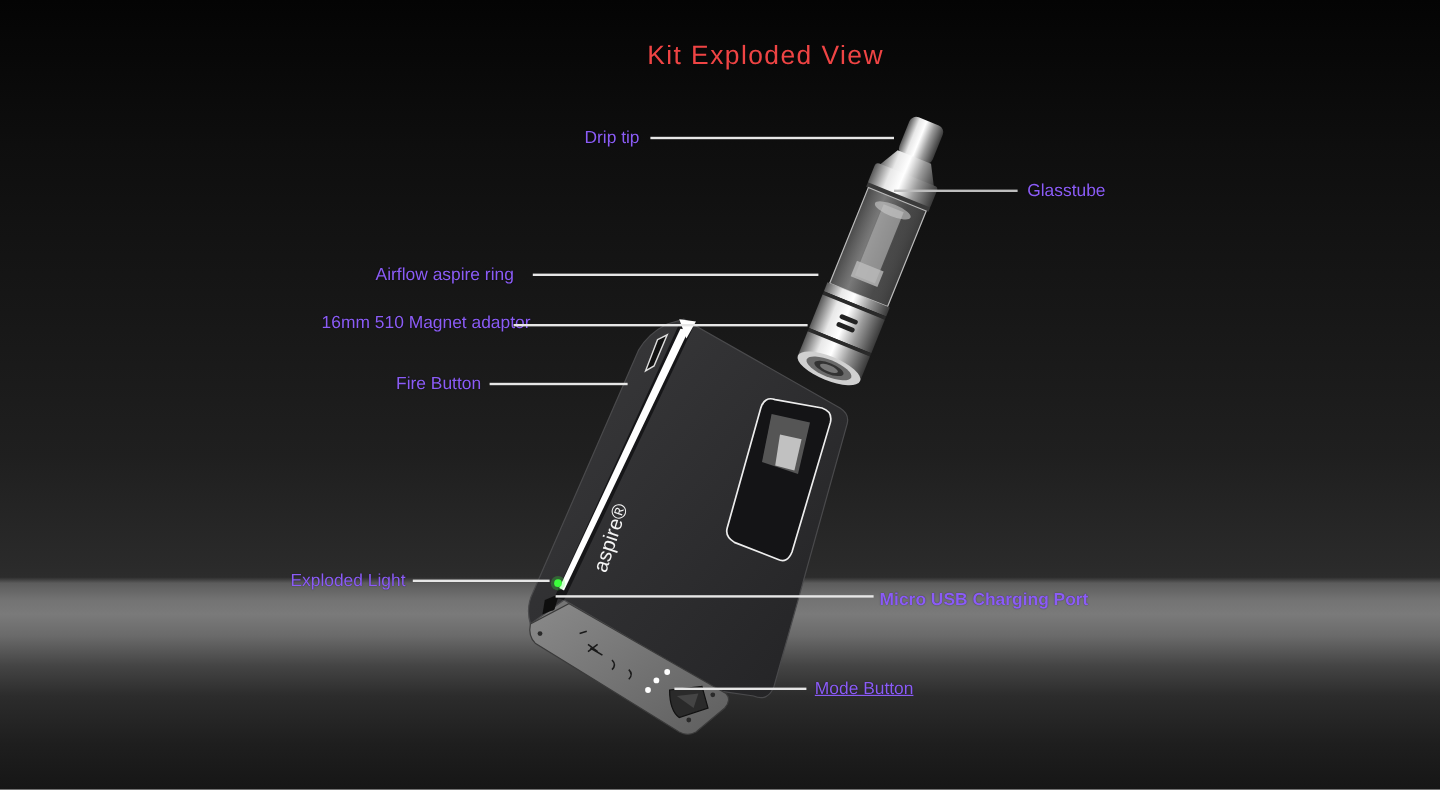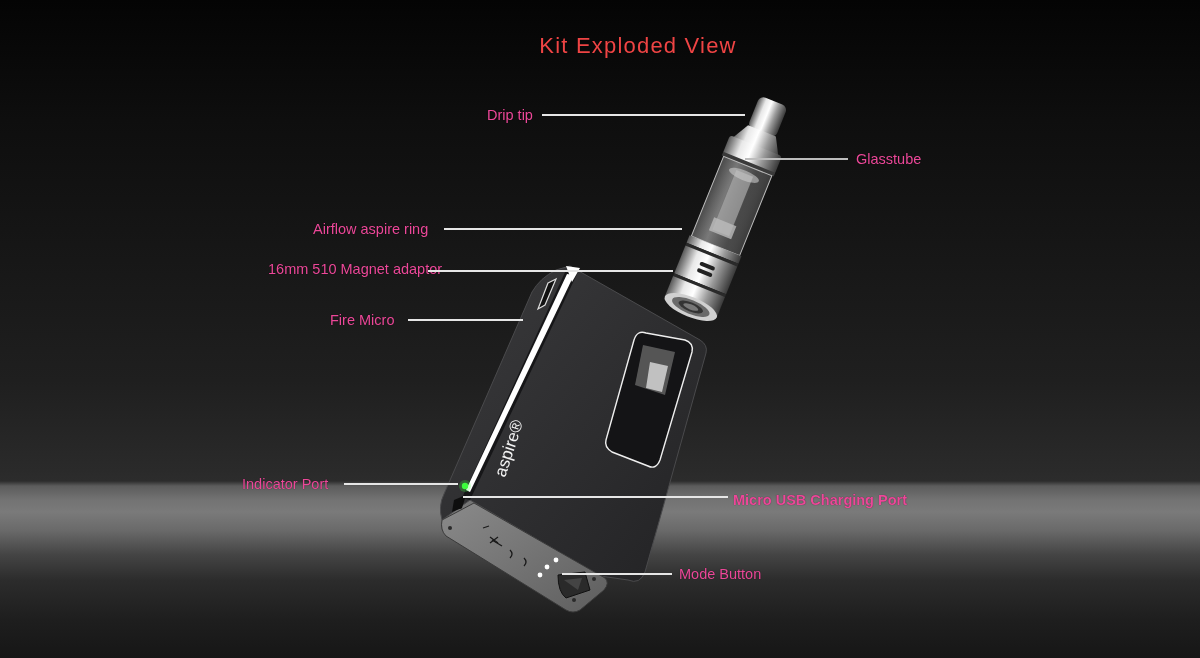--- a/index.html
+++ b/index.html
@@ -9,21 +9,21 @@
     background: linear-gradient(to bottom,
       #040404 0px, #0e0e0e 120px, #171717 260px, #1f1f1f 380px, #2a2a2a 470px,
       #2c2c2c 481px, #5c5c5c 486px, #737373 500px, #7a7a7a 512px, #6a6a6a 530px,
       #444 555px, #2c2c2c 580px, #1e1e1e 620px, #161616 658px);
   }
   .title {
     position: absolute; top: 33px; left: 0; width: 1200px; text-align: center;
     color: #ef4444; font-size: 22px; letter-spacing: 1.2px; margin-left: 38px;
   }
   .label {
-    position: absolute; color: #ec4899; font-size: 14.5px; white-space: nowrap;
+    position: absolute; color: #8b5cf6; font-size: 14.5px; white-space: nowrap;
     line-height: 18px; text-shadow: 0 0 1px rgba(0,0,0,.6);
   }
   .leader {
     position: absolute; height: 2px; background: #e6e6e6;
   }
   svg.art { position: absolute; left: 0; top: 0; }
 </style>
 </head>
 <body>
 
@@ -136,23 +136,23 @@
 
 <div class="label" style="left:856px; top:150px;text-align:center;">Glasstube</div>
 <div class="leader" style="left:745px; top:158px; width:103px; background:#bdbdbd;"></div>
 
 <div class="label" style="left:313px; top:220px;">Airflow aspire ring</div>
 <div class="leader" style="left:444px; top:228px; width:238px;"></div>
 
 <div class="label" style="left:241px; top:260px;margin-left:27px;">16mm 510 Magnet adaptor</div>
 <div class="leader" style="left:428px; top:270px; width:245px;"></div>
 
-<div class="label" style="left:330px; top:311px;">Fire Micro</div>
+<div class="label" style="left:330px; top:311px;">Fire Button</div>
 <div class="leader" style="left:408px; top:319px; width:115px;"></div>
 
-<div class="label" style="left:242px; top:475px;">Indicator Port</div>
+<div class="label" style="left:242px; top:475px;">Exploded Light</div>
 <div class="leader" style="left:344px; top:483px; width:114px;"></div>
 
 <div class="label" style="left:733px; top:491px;font-weight:bold;">Micro USB Charging Port</div>
 <div class="leader" style="left:463px; top:496px; width:265px;"></div>
 
-<div class="label" style="left:679px; top:565px;">Mode Button</div>
+<div class="label" style="left:679px; top:565px;text-decoration:underline;">Mode Button</div>
 <div class="leader" style="left:562px; top:573px; width:110px;"></div>
 
 </body></html>

